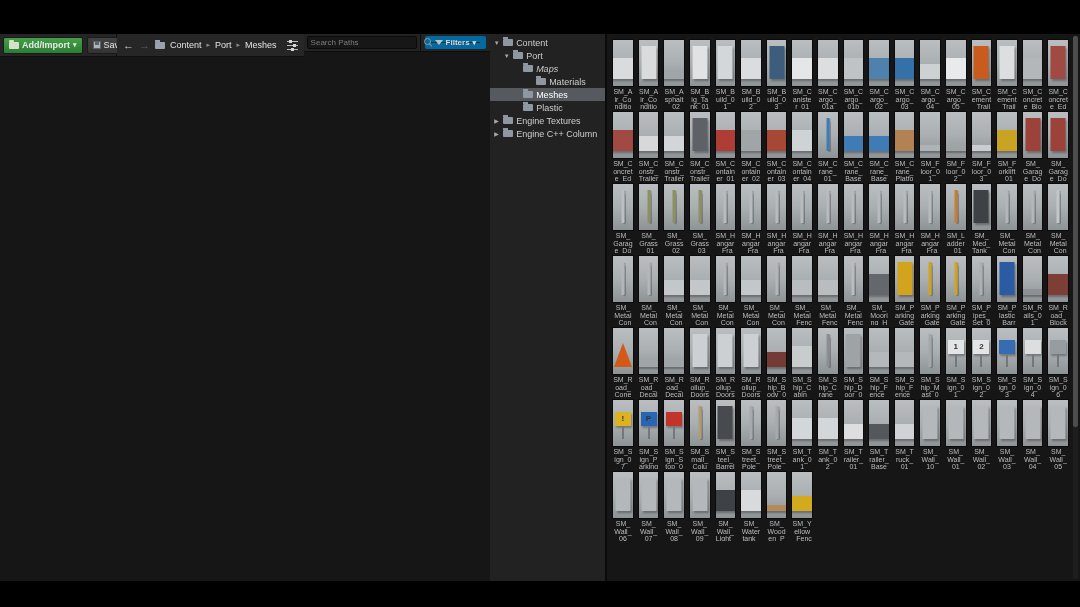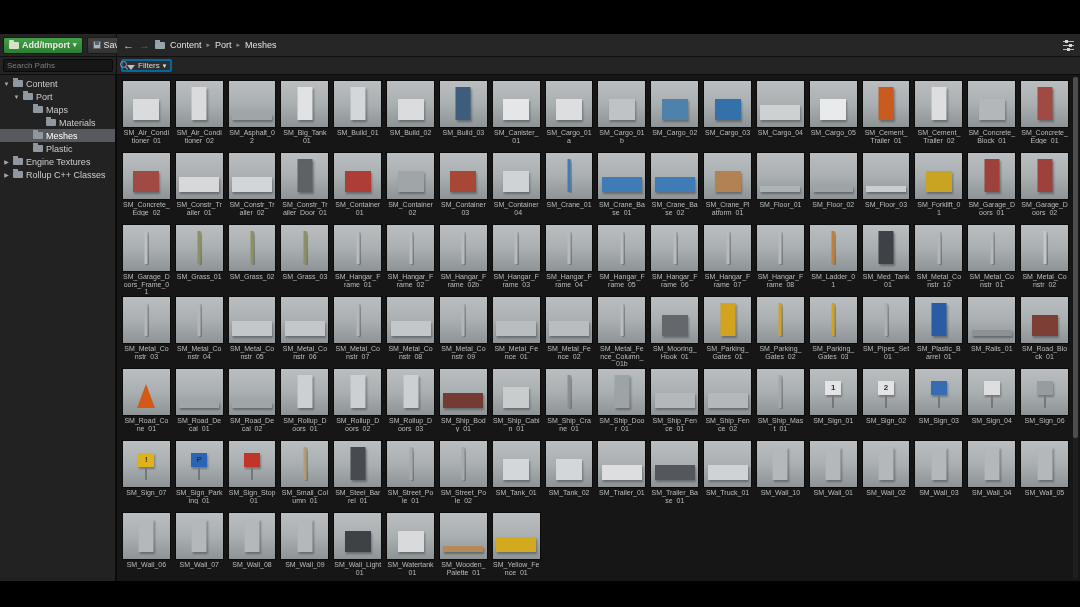--- a/index.html
+++ b/index.html
@@ -1,19 +1,19 @@
 <!DOCTYPE html>
 <html><head>
 <meta charset="utf-8">
 <style>
   * { margin:0; padding:0; box-sizing:border-box; }
   html,body { background:#000; }
   body { font-family:"Liberation Sans", sans-serif; }
   .screen { position:relative; width:1080px; height:607px; background:#000; overflow:hidden; margin:0 auto; }
-  .app { position:absolute; top:34px; left:0; width:1080px; height:547px; background:#161616; display:flex; flex-direction:column; }
+  .app { position:absolute; top:34px; left:0; width:1080px; height:547px; background:#161616; display:flex; flex-direction:row; }
 
   
   .toolbar { height:23px; display:flex; background:#262626; border-bottom:1px solid #101010; }
   .left-tools { width:117px; display:flex; align-items:center; gap:4px; padding:0 3px; background:#252525; border-right:1px solid #0d0d0d; }
   .btn { display:flex; align-items:center; gap:3px; height:17px; padding:0 5px; font-size:9px; color:#e8e8e8; border:1px solid #1a1a1a; border-radius:2px; cursor:default; white-space:nowrap; }
   .btn-green { background:linear-gradient(#43a047,#2c7d33); font-weight:bold; }
   .btn-dark { background:linear-gradient(#424242,#333333); }
   .caret { font-size:7px; color:#dfe6dd; }
   .disk-icon { width:8px; height:8px; background:#aab4bc; border:1px solid #5a6268; position:relative; }
   .disk-icon::after { content:''; position:absolute; left:1px; top:0; width:4px; height:3px; background:#5a6268; }
@@ -35,21 +35,21 @@
   
   .subbar { height:18px; display:flex; background:#242424; border-bottom:1px solid #0d0d0d; }
   .paths-search-wrap { width:117px; padding:2px 3px; background:#232323; border-right:1px solid #0d0d0d; }
   .search-box { position:relative; height:13px; background:#171717; border:1px solid #0a0a0a; border-radius:2px; display:flex; align-items:center; }
   .search-box input { flex:1; height:11px; background:transparent; border:none; outline:none; color:#cfcfcf; font-size:8px; padding:0 3px; font-family:"Liberation Sans", sans-serif; }
   .search-box input::placeholder { color:#7d7d7d; }
   .mag-icon { width:9px; height:9px; position:relative; margin-right:3px; flex:none; }
   .mag-icon::before { content:''; position:absolute; left:0; top:0; width:5px; height:5px; border:1px solid #9a9a9a; border-radius:50%; }
   .mag-icon::after { content:''; position:absolute; left:5px; top:5px; width:4px; height:1px; background:#9a9a9a; transform:rotate(45deg); transform-origin:left center; }
   .filters-row { flex:1; display:flex; align-items:center; gap:4px; padding:0 4px; }
-  .filters-btn { display:flex; align-items:flex-end; gap:3px; height:13px; padding:0 4px; background:#2e2e2e; border:2px solid #0369a1; border-radius:2px; color:#d8d8d8; font-size:8px; }
+  .filters-btn { display:flex; align-items:center; gap:3px; height:13px; padding:0 4px; background:#2e2e2e; border:6px solid #0369a1; border-radius:2px; color:#d8d8d8; font-size:8px;font-weight:bold; }
   .funnel-icon { width:0; height:0; border-left:4px solid transparent; border-right:4px solid transparent; border-top:5px solid #b9c0c6; position:relative; }
   .filters-row .search-box { flex:1; }
 
   
   .body { flex:1; display:flex; min-height:0; }
   .sidebar { width:117px; background:#222222; border-right:2px solid #0b0b0b; padding-top:2px; }
   .tree-row { display:flex; align-items:center; gap:3px; height:13px; font-size:9px; color:#cdcdcd; white-space:nowrap; overflow:hidden; }
   .tree-row.selected { background:#56595d; color:#ffffff; }
   .tw { width:7px; text-align:center; font-size:6px; color:#a8a8a8; flex:none; }
   .tree-folder { width:10px; height:7px; background:#8f98a0; position:relative; border-radius:1px; flex:none; }
@@ -138,21 +138,21 @@
           <div class="tree-row" style="padding-left: 3px;">
             <span class="tw">▼</span>
             <span class="tree-folder"></span>
             <span>Content</span>
           </div>
           <div class="tree-row" style="padding-left: 13px;">
             <span class="tw">▼</span>
             <span class="tree-folder"></span>
             <span>Port</span>
           </div>
-          <div class="tree-row" style="padding-left: 23px;">
+          <div class="tree-row" style="padding-left: 23px; font-style: italic;">
             <span class="tw"></span>
             <span class="tree-folder"></span>
             <span>Maps</span>
           </div>
           <div class="tree-row" style="padding-left: 36px;">
             <span class="tw"></span>
             <span class="tree-folder"></span>
             <span>Materials</span>
           </div>
           <div class="tree-row selected" style="padding-left: 23px;">
@@ -166,21 +166,21 @@
             <span>Plastic</span>
           </div>
           <div class="tree-row" style="padding-left: 3px;">
             <span class="tw">▶</span>
             <span class="tree-folder"></span>
             <span>Engine Textures</span>
           </div>
           <div class="tree-row" style="padding-left: 3px;">
             <span class="tw">▶</span>
             <span class="tree-folder"></span>
-            <span>Rollup C++ Classes</span>
+            <span>Engine C++ Column</span>
           </div>
         </div>
       <div class="grid-area">
         <div class="asset-grid">
             <div class="tile">
               <div class="thumb">
                 <div class="shp s-box" style="background: rgb(217, 219, 221);"></div>
               </div>
               <div class="lbl">SM_Air_Conditioner_01</div>
             </div>

